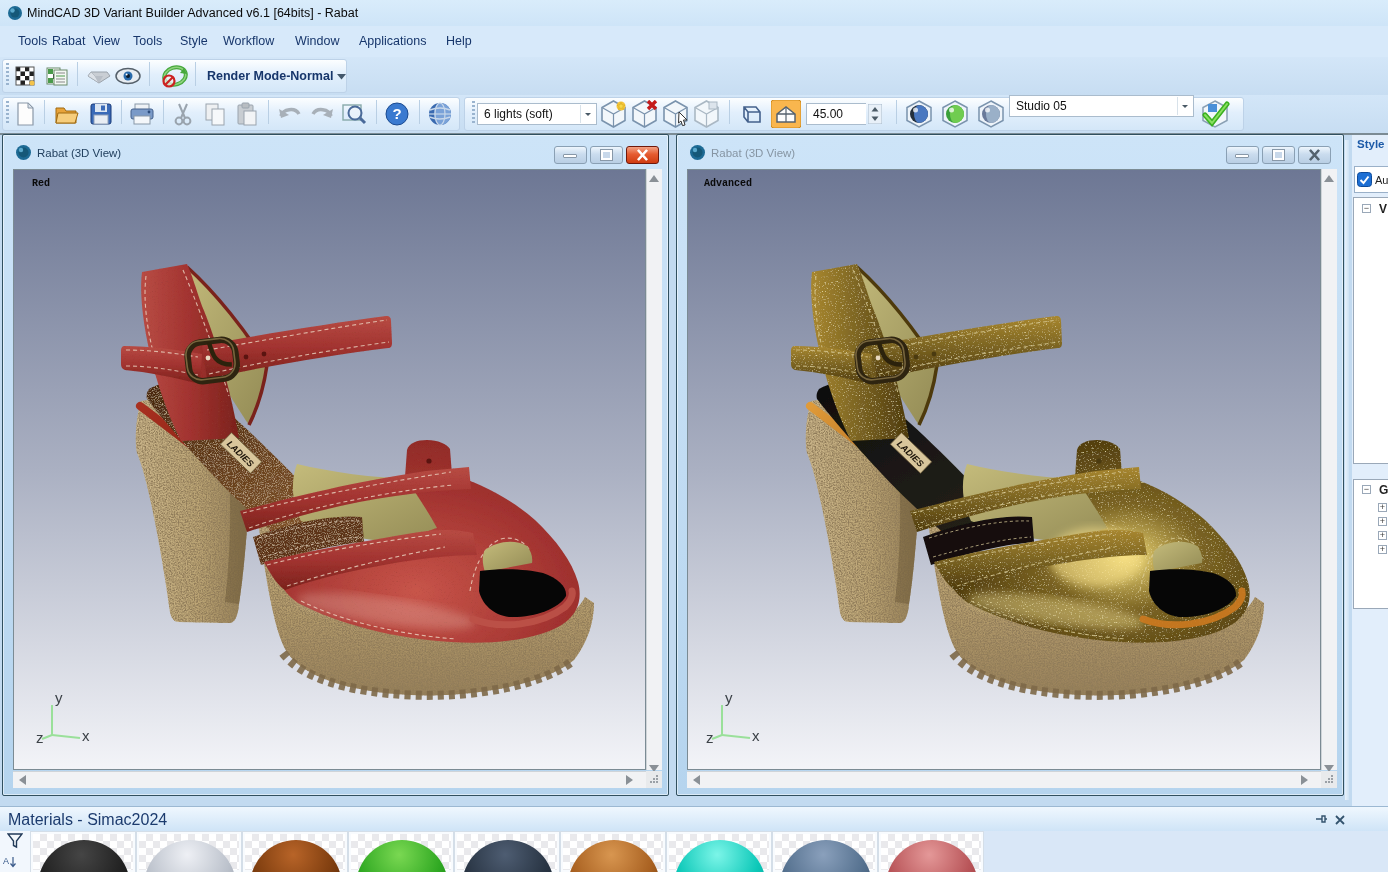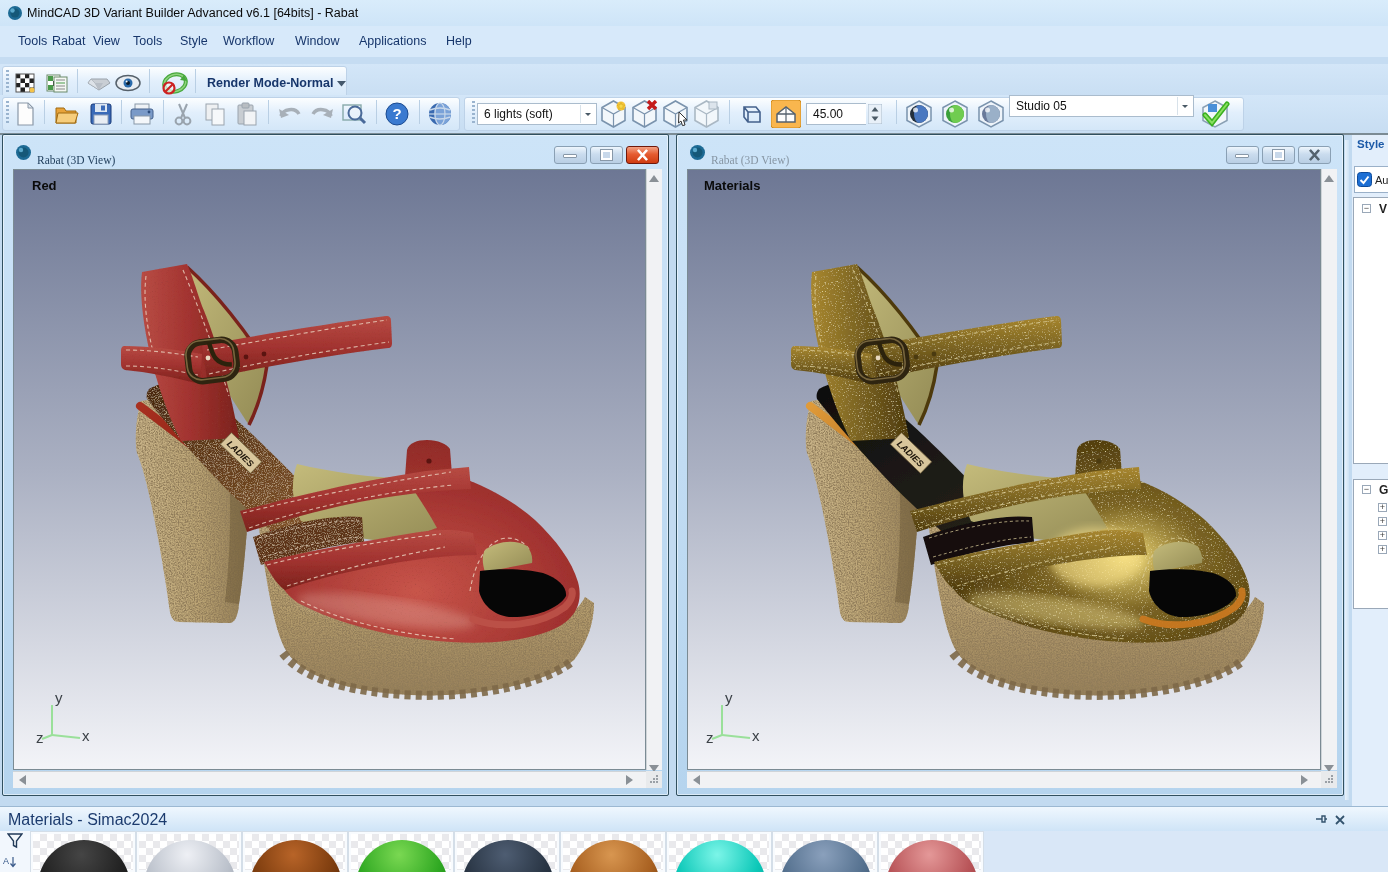--- a/index.html
+++ b/index.html
@@ -1,38 +1,38 @@
 <!DOCTYPE html>
 <html><head><meta charset="utf-8"><style>
 *{margin:0;padding:0;box-sizing:border-box;}
 html,body{width:1388px;height:872px;overflow:hidden;font-family:"Liberation Sans",sans-serif;}
 .abs{position:absolute;}
 #page{position:relative;width:1388px;height:872px;background:#c5dcf2;}
 #titlebar{left:0;top:0;width:1388px;height:42px;background:linear-gradient(#d9ecfb,#c7e0f6);}
 #titlebar .txt{left:27px;top:0;line-height:26px;font-size:12.5px;color:#0a0a0a;}
 #menubar{left:0;top:26px;width:1388px;height:31px;background:#d7e9fa;}
 .menuitem{top:0;height:31px;line-height:31px;font-size:12.5px;color:#17366b;}
-#tb1{left:0;top:64px;width:1388px;height:38px;background:linear-gradient(#d3e6f8,#c7ddf2);}
+#tb1{left:0;top:57px;width:1388px;height:38px;background:linear-gradient(#d3e6f8,#c7ddf2);}
 #tb2{left:0;top:95px;width:1388px;height:38px;background:linear-gradient(#d3e6f8,#c7ddf2);}
 .chunk{top:2px;height:34px;border-radius:3px;border:1px solid #bdd2e8;background:linear-gradient(#fcfeff,#e2effc 45%,#d4e7f8);}
 .grip{top:6px;width:3px;height:22px;background-image:repeating-linear-gradient(#9ab4cf 0 2px,transparent 2px 4px);}
 .tsep{top:5px;width:1px;height:24px;background:#b9cfe4;}
 .combo{background:#fff;border:1px solid #aabccd;height:22px;font-size:12px;color:#111;}
 .combo .ct{position:absolute;left:6px;top:0;line-height:20px;white-space:nowrap;}
 .combo .ca{position:absolute;right:1px;top:1px;bottom:1px;width:15px;background:#fff;border-left:1px solid #d8e2ea;}
 .combo .ca:after{content:"";position:absolute;left:4px;top:8px;border:3.5px solid transparent;border-top-color:#4a5a66;}
 #mdi{left:0;top:133px;width:1388px;height:673px;background:#c2daf0;border-top:2px solid #7b8b94;}
 .win{border:1px solid #31505f;border-radius:2px;background:linear-gradient(#cde4f8,#b5d4ee);box-shadow:inset 0 0 0 1px rgba(255,255,255,.5);}
 .wtitle{left:0;top:0;right:0;height:32px;font-size:11.5px;}
-.wtitle .wtxt{position:absolute;left:34px;top:10px;line-height:30px;color:#23415f;font-family:Liberation Serif, serif;}
+.wtitle .wtxt{position:absolute;left:34px;top:3px;line-height:30px;color:#23415f;}
 .win.inactive .wtxt{color:#8695a3;}
 .wbtn{top:11px;width:33px;height:18px;border-radius:3px;border:1px solid #8aa0b4;background:linear-gradient(#eef6fd,#cadcee 45%,#b9cfe4);}
 .wbtn.close{border-color:#70180a;background:linear-gradient(#f4a183,#e55c31 45%,#cf3c12);}
 .viewport{background:linear-gradient(#6d7794,#aab0c2 50%,#f3f4f8);border:1px solid #7b8b94;}
-.vlabel{font-size:13px;font-weight:700;color:#0a0a0a;}
+.vlabel{font-size:10px;font-weight:700;color:#0a0a0a;font-family:Liberation Mono, monospace;}
 .sbar{background:#f1f2f4;}
 .sbv{border-left:1px solid #cfd4d8;}
 .sbh{border-top:1px solid #cfd4d8;}
 #matshead{left:0;top:806px;width:1388px;height:25px;background:linear-gradient(#eff7fe,#cfe4f7);border-top:1px solid #9cb8d2;}
 #matshead .txt{position:absolute;left:8px;top:0;line-height:25px;font-size:16px;color:#1c3b6e;}
 #matsbody{left:0;top:831px;width:1388px;height:41px;background:#d9e7f7;}
 .mcell{top:1px;width:104px;height:40px;background:
  linear-gradient(45deg,#e9e9ec 25%,transparent 25% 75%,#e9e9ec 75%),
  linear-gradient(45deg,#e9e9ec 25%,#ffffff 25% 75%,#e9e9ec 75%);
  background-size:14px 14px;background-position:0 0,7px 7px;
@@ -491,21 +491,21 @@
         <div class="abs" style="left:558px;top:19px;width:14px;height:4px;background:#ffffff;border:1px solid #8898a8;border-radius:1px"></div>
         <div class="abs wbtn" style="left:585px;"></div>
         <div class="abs" style="left:596px;top:15px;width:11px;height:10px;border:2px solid #ffffff;outline:1px solid #8898a8;background:#c8d8ea"></div>
         <div class="abs wbtn" style="left:621px;"></div>
         <svg class="abs" style="left:631px;top:14px" width="13" height="12" viewBox="0 0 13 12">
           <path d="M2,1 L11,11 M11,1 L2,11" stroke="#55636e" stroke-width="2.6"></path>
           <path d="M2,1 L11,11 M11,1 L2,11" stroke="#55636e" stroke-width="1.4"></path>
         </svg>
       </div>
       <div class="abs viewport" style="left:10px;top:34px;width:634px;height:601px"></div>
-      <div class="abs vlabel" style="left:27px;top:43px">Materials</div>
+      <div class="abs vlabel" style="left:27px;top:43px">Advanced</div>
       <svg class="abs" style="left:11px;top:35px" width="632" height="599" viewBox="17 169 632 599">
 <defs>
 <linearGradient id="hgg" x1="0" y1="0" x2="1" y2="0">
  <stop offset="0" stop-color="#cdb88c"></stop>
             <stop offset=".55" stop-color="#bca575"></stop>
             <stop offset="1" stop-color="#8f7a52"></stop>
 </linearGradient>
 <linearGradient id="pgg" x1="0" y1="0" x2="0" y2="1">
  <stop offset="0" stop-color="#c9b283"></stop>
             <stop offset=".6" stop-color="#b49c6d"></stop>

